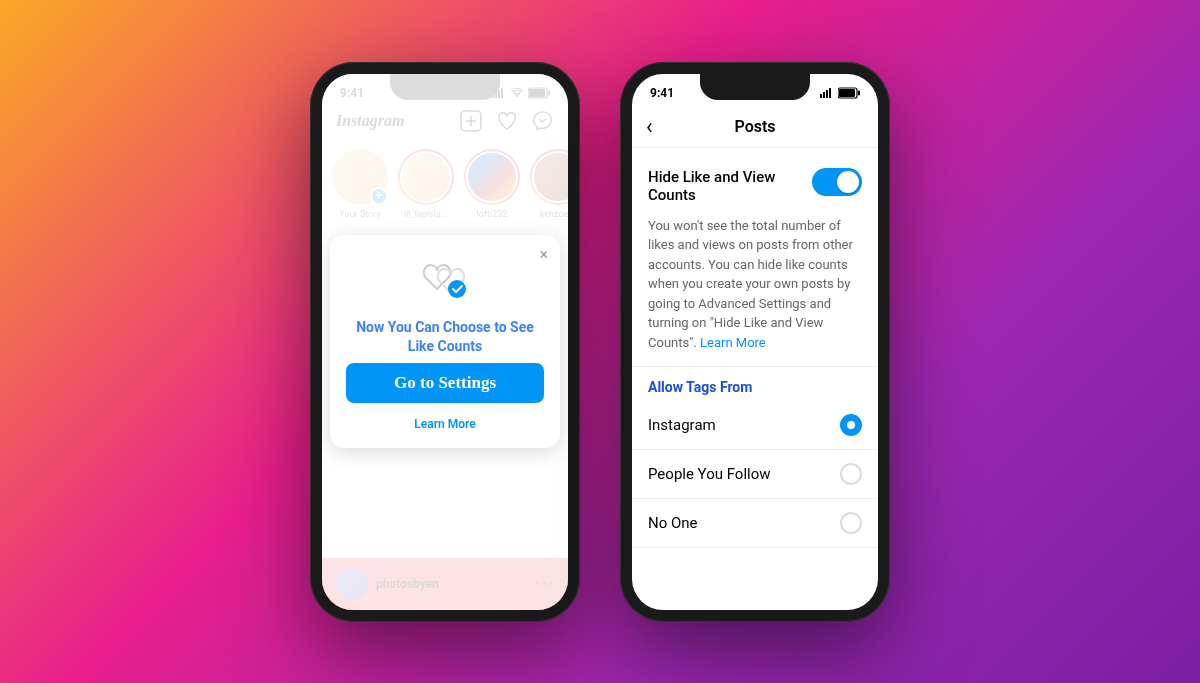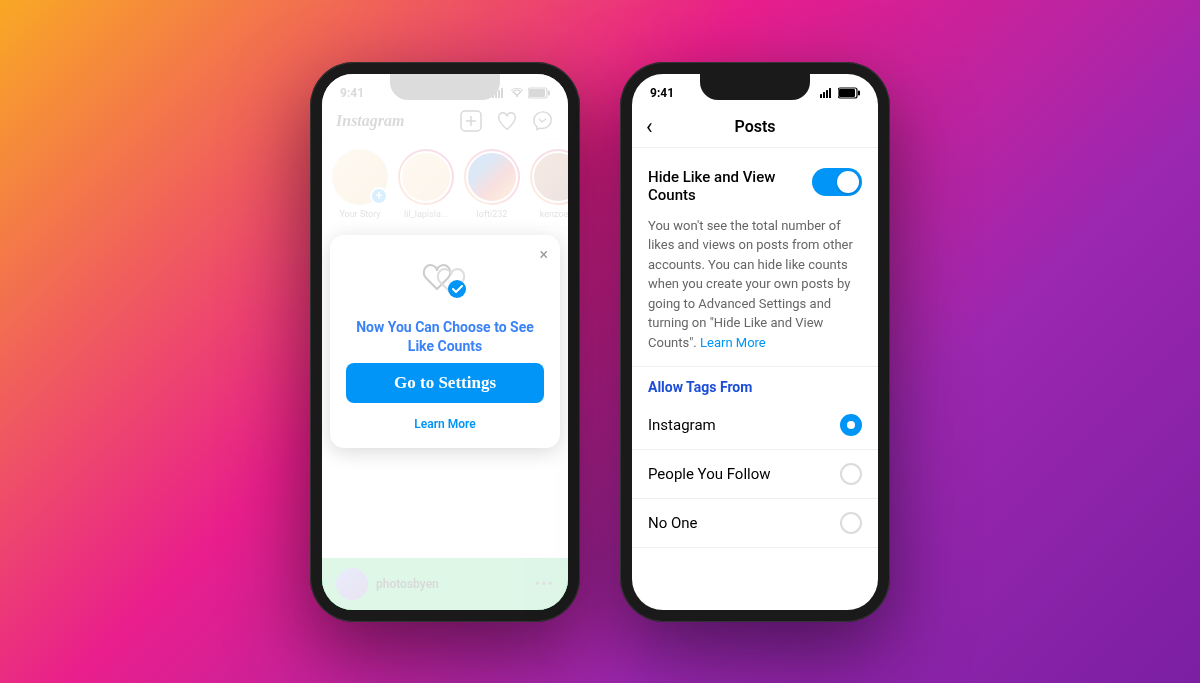--- a/index.html
+++ b/index.html
@@ -257,21 +257,21 @@
     .post-bar {
       position: absolute;
       bottom: 0;
       left: 0;
       right: 0;
       display: flex;
       align-items: center;
       justify-content: space-between;
       padding: 10px 14px;
       border-top: 1px solid #efefef;
-      background: #22c55e;
+      background: #ef4444;
     }
 
     .post-user {
       display: flex;
       align-items: center;
       gap: 8px;
     }
 
     .post-user-avatar {
       width: 32px;

